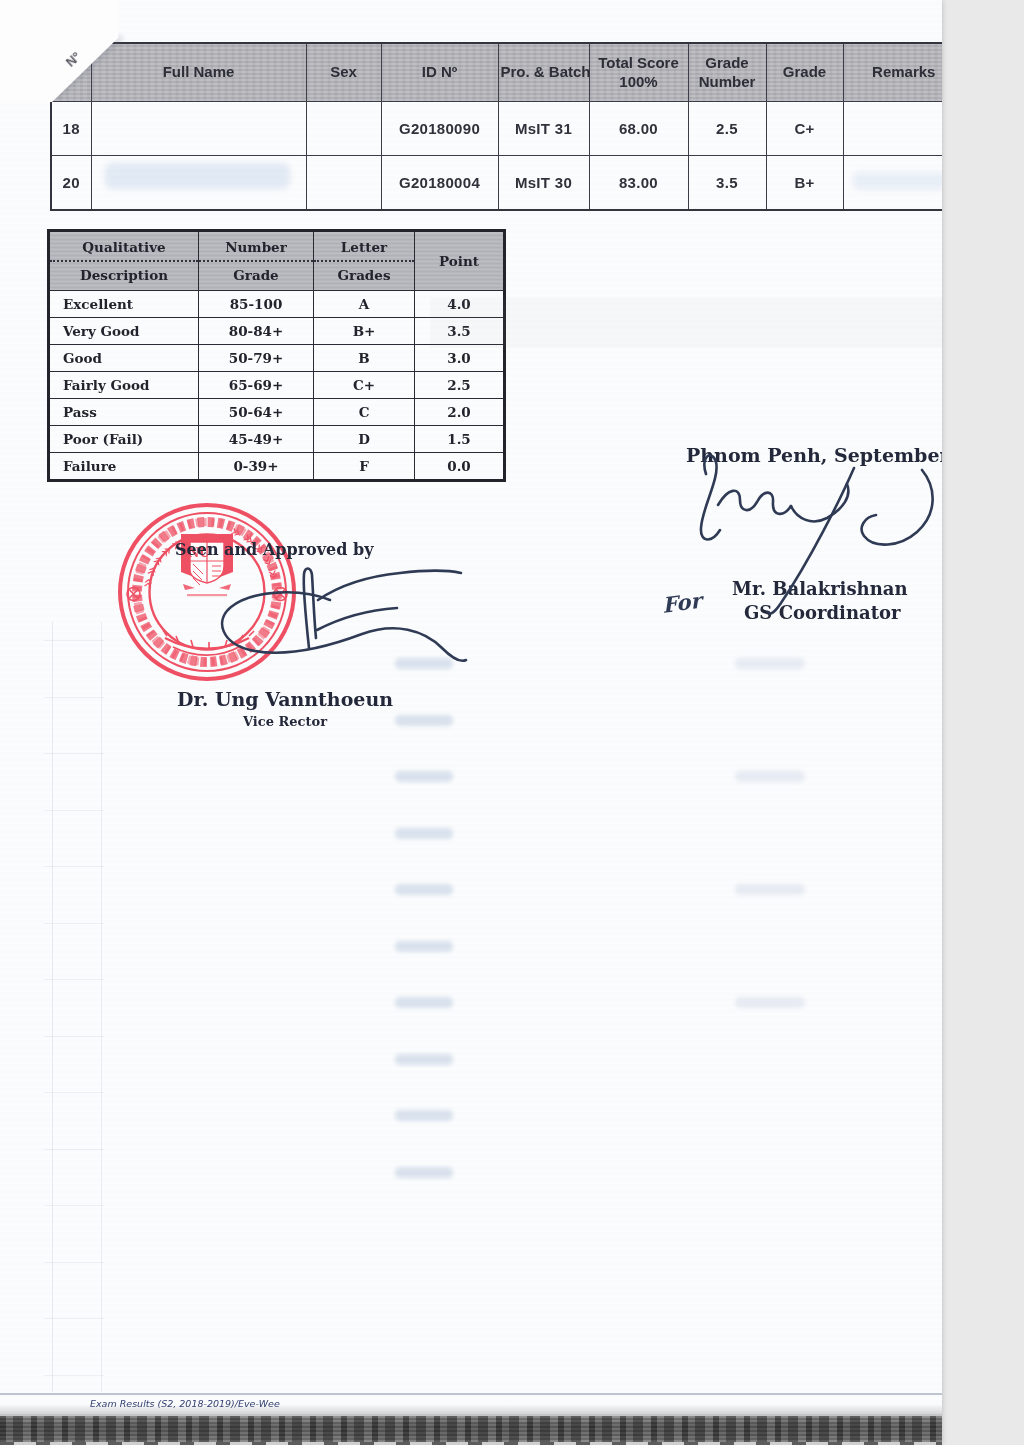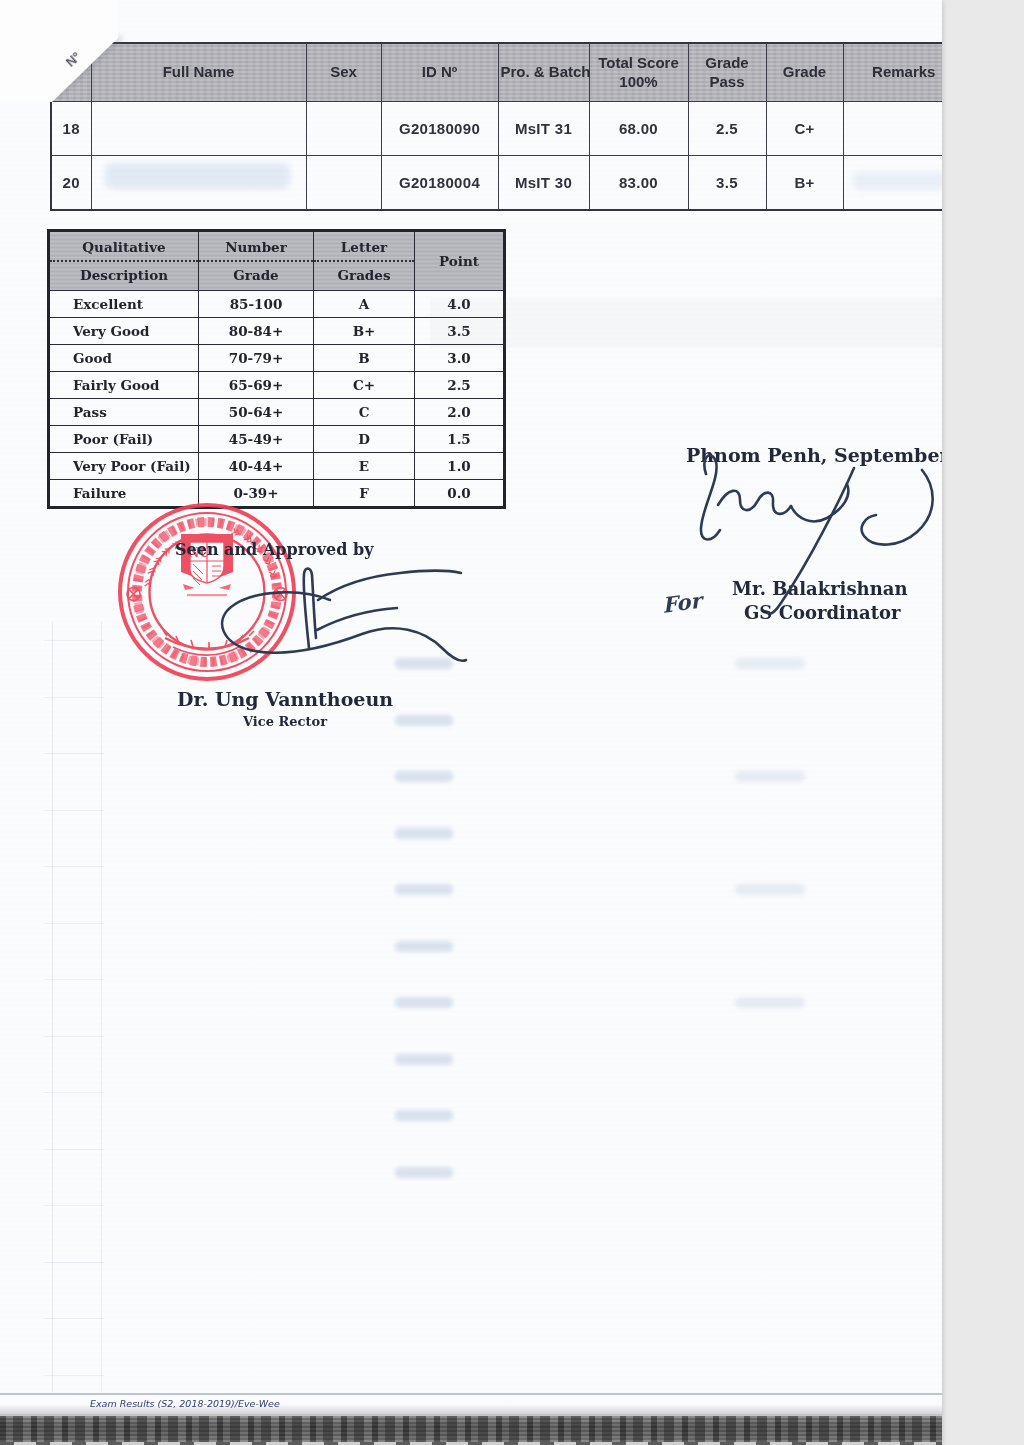--- a/index.html
+++ b/index.html
@@ -36,21 +36,21 @@
     font-family:"DejaVu Serif",serif;}
   .grading th{
     background:#b9b9c0;
     background-image:repeating-linear-gradient(0deg,rgba(255,255,255,.06) 0 2px,rgba(0,0,0,.05) 2px 4px);
     border:1.6px solid #2a2a34;color:#23232d;font-size:13.5px;font-weight:bold;padding:0;
   }
   .grading td{
     border:1.6px solid #2a2a34;height:26px;color:#23232d;font-size:13.5px;font-weight:bold;
     text-align:center;padding:0;
   }
-  .grading td.desc{text-align:left;padding-left:23px;}
+  .grading td.desc{text-align:left;padding-left:13px;}
   .h-top{border-bottom:2px dotted #30303a;padding:7px 15px 5px;}
   .h-bot{padding:5px 0 7px;text-align:center;}
   .h-single{padding:20px 0;}
 
   
   .fold{
     position:absolute;left:0;top:0;width:118px;height:104px;z-index:6;
     background:#fdfdfe;
     clip-path:polygon(0 0,118px 0,118px 38px,52px 102px,0 102px);
   }
@@ -133,21 +133,21 @@
         <col style="width:122px">
     </colgroup>
     <tbody>
         <tr>
       <th></th>
       <th>Full Name</th>
       <th>Sex</th>
       <th class="nowrap">ID Nº</th>
       <th class="nowrap">Pro. &amp; Batch</th>
       <th>Total Score 100%</th>
-      <th>Grade Pass</th>
+      <th>Grade Number</th>
       <th>Grade</th>
       <th>Remarks</th>
     </tr>
     <tr>
       <td>18</td>
       <td></td>
       <td></td>
       <td>G20180090</td>
       <td>MsIT 31</td>
       <td>68.00</td>
@@ -208,47 +208,41 @@
       <td>4.0</td>
     </tr>
     <tr>
       <td class="desc">Very Good</td>
       <td>80-84+</td>
       <td>B+</td>
       <td>3.5</td>
     </tr>
     <tr>
       <td class="desc">Good</td>
-      <td>70-79+</td>
+      <td>50-79+</td>
       <td>B</td>
       <td>3.0</td>
     </tr>
     <tr>
       <td class="desc">Fairly Good</td>
       <td>65-69+</td>
       <td>C+</td>
       <td>2.5</td>
     </tr>
     <tr>
       <td class="desc">Pass</td>
       <td>50-64+</td>
       <td>C</td>
       <td>2.0</td>
     </tr>
     <tr>
       <td class="desc">Poor (Fail)</td>
       <td>45-49+</td>
       <td>D</td>
       <td>1.5</td>
-    </tr>
-    <tr>
-      <td class="desc">Very Poor (Fail)</td>
-      <td>40-44+</td>
-      <td>E</td>
-      <td>1.0</td>
     </tr>
     <tr>
       <td class="desc">Failure</td>
       <td>0-39+</td>
       <td>F</td>
       <td>0.0</td>
     </tr>
   </tbody>
     </table>
 

